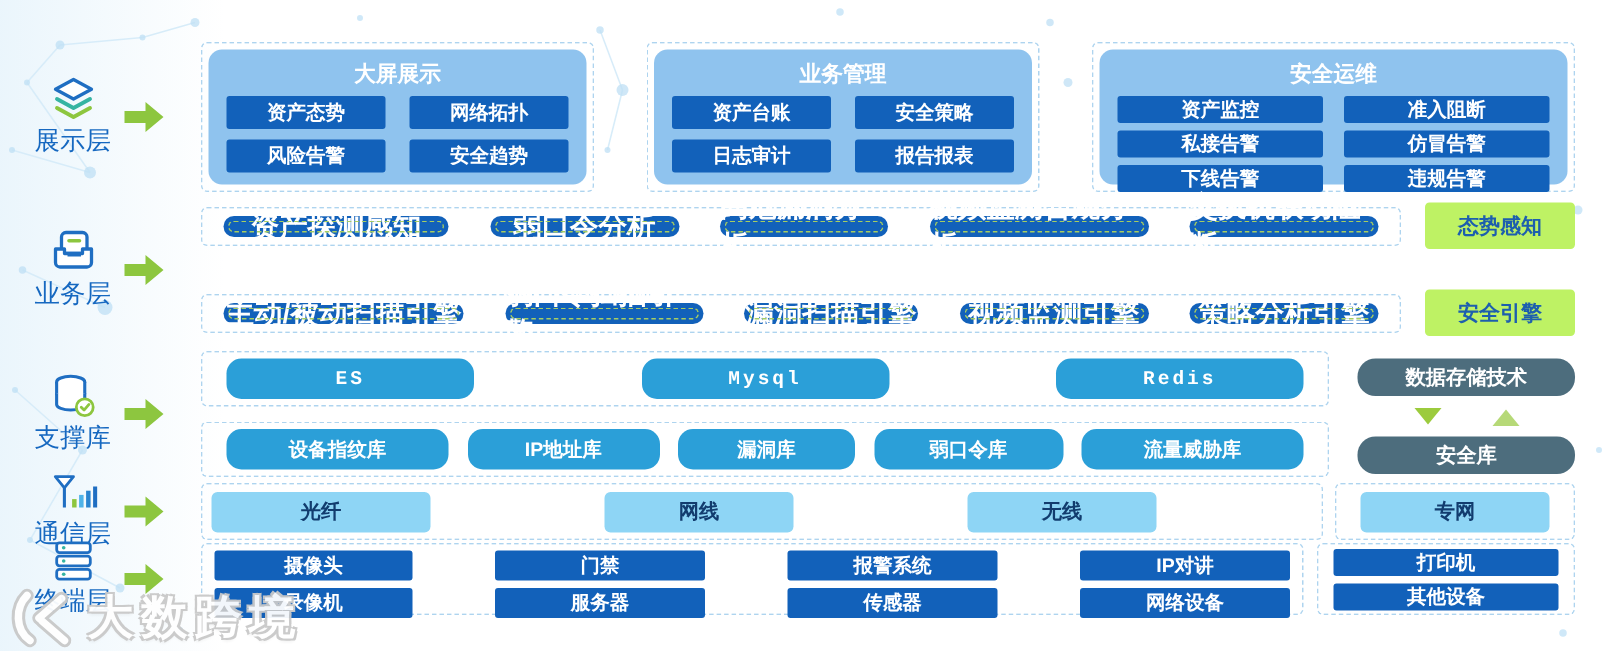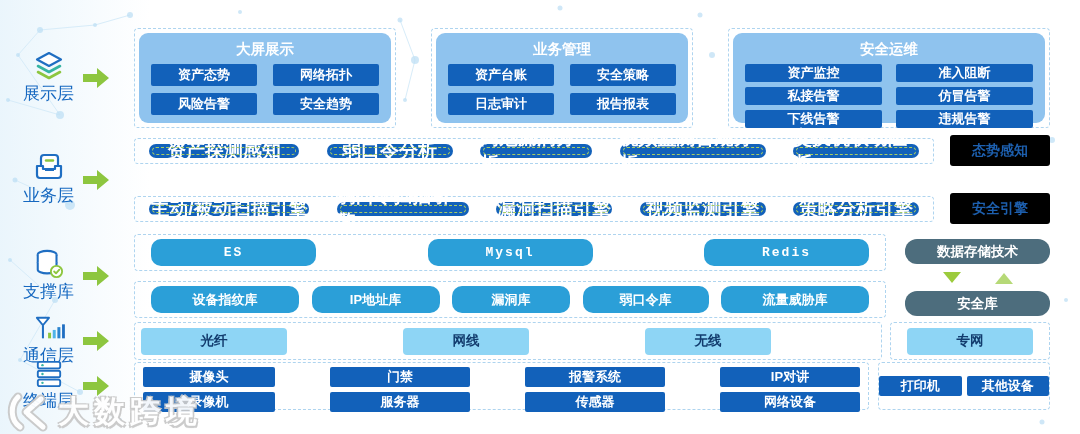--- a/index.html
+++ b/index.html
@@ -36,21 +36,21 @@
   .panel-item{background:#1261ba;color:#fff;font-size:13px;font-weight:bold;display:flex;
               align-items:center;justify-content:center;border-radius:2px;}
 
   
   .l2{display:flex;flex-direction:column;justify-content:space-between;padding:2px 0;box-sizing:border-box;}
   .biz-row{display:flex;align-items:center;}
   .biz-wrap{width:800px;padding:5px 14px;display:flex;justify-content:space-between;}
   .biz-box{height:14px;background:#1261ba;color:#fff;font-weight:bold;font-size:19px;display:flex;
            align-items:center;justify-content:center;border-radius:12px;
            outline:1.5px dashed #a6cd62;outline-offset:-4px;box-sizing:border-box;}
-  .side-gray{margin-left:auto;width:100px;height:31px;background:#000000;color:#1d5fae;font-weight:bold;
+  .side-gray{margin-left:auto;width:100px;height:31px;background:#bef264;color:#1d5fae;font-weight:bold;
              font-size:14px;display:flex;align-items:center;justify-content:center;border-radius:3px;}
 
   
   .l3{display:flex;flex-direction:column;justify-content:space-between;padding:2px 0;box-sizing:border-box;}
   .sup-wrap{width:752px;padding:4px 16px;display:flex;justify-content:space-between;}
   .sup-box{height:27px;background:#2b9fd8;color:#fff;font-weight:bold;font-size:13px;border-radius:10px;
            display:flex;align-items:center;justify-content:center;}
   .db-name{font-family:"Liberation Mono",monospace;letter-spacing:2px;}
   .side-col{position:absolute;right:0;top:7px;bottom:4px;width:145px;display:flex;flex-direction:column;
             justify-content:space-between;align-items:center;}
@@ -63,21 +63,21 @@
   .comm-wrapA{width:748px;display:flex;justify-content:space-between;align-items:center;
               padding:4px 110px 4px 6px;}
   .comm-wrapB{margin-left:auto;width:160px;display:flex;justify-content:center;align-items:center;padding:4px 16px;}
   .comm-box{height:27px;background:#8ed5f5;color:#123c6e;font-weight:bold;font-size:13.5px;display:flex;
             align-items:center;justify-content:center;border-radius:4px;}
 
   
   .l5{display:flex;align-items:stretch;}
   .term-wrapA{width:735px;display:grid;grid-template-columns:132px 140px 140px 140px;
               justify-content:space-between;row-gap:5px;padding:4px 8px;}
-  .term-wrapB{margin-left:auto;width:172px;display:flex;flex-direction:row;gap:5px;align-items:center;
+  .term-wrapB{margin-left:auto;width:172px;display:flex;flex-direction:column;gap:5px;align-items:center;
               justify-content:center;padding:4px 0;text-align:center;}
   .term-box{height:20px;background:#1261ba;color:#fff;font-weight:bold;font-size:13px;display:flex;
             align-items:center;justify-content:center;border-radius:2px;width:100%;}
   .term-wrapB .term-box{width:150px;}
 
   
   .watermark{position:absolute;left:4px;bottom:0px;display:flex;align-items:center;gap:2px;opacity:.95;}
   .wm-text{font-size:31px;font-weight:bold;color:#fff;letter-spacing:5px;
            text-shadow:-1.5px -1.5px 0 #c9c9c9,1.5px -1.5px 0 #c9c9c9,-1.5px 1.5px 0 #c9c9c9,
                         1.5px 1.5px 0 #c9c9c9,0 2px 3px rgba(0,0,0,.08);}

